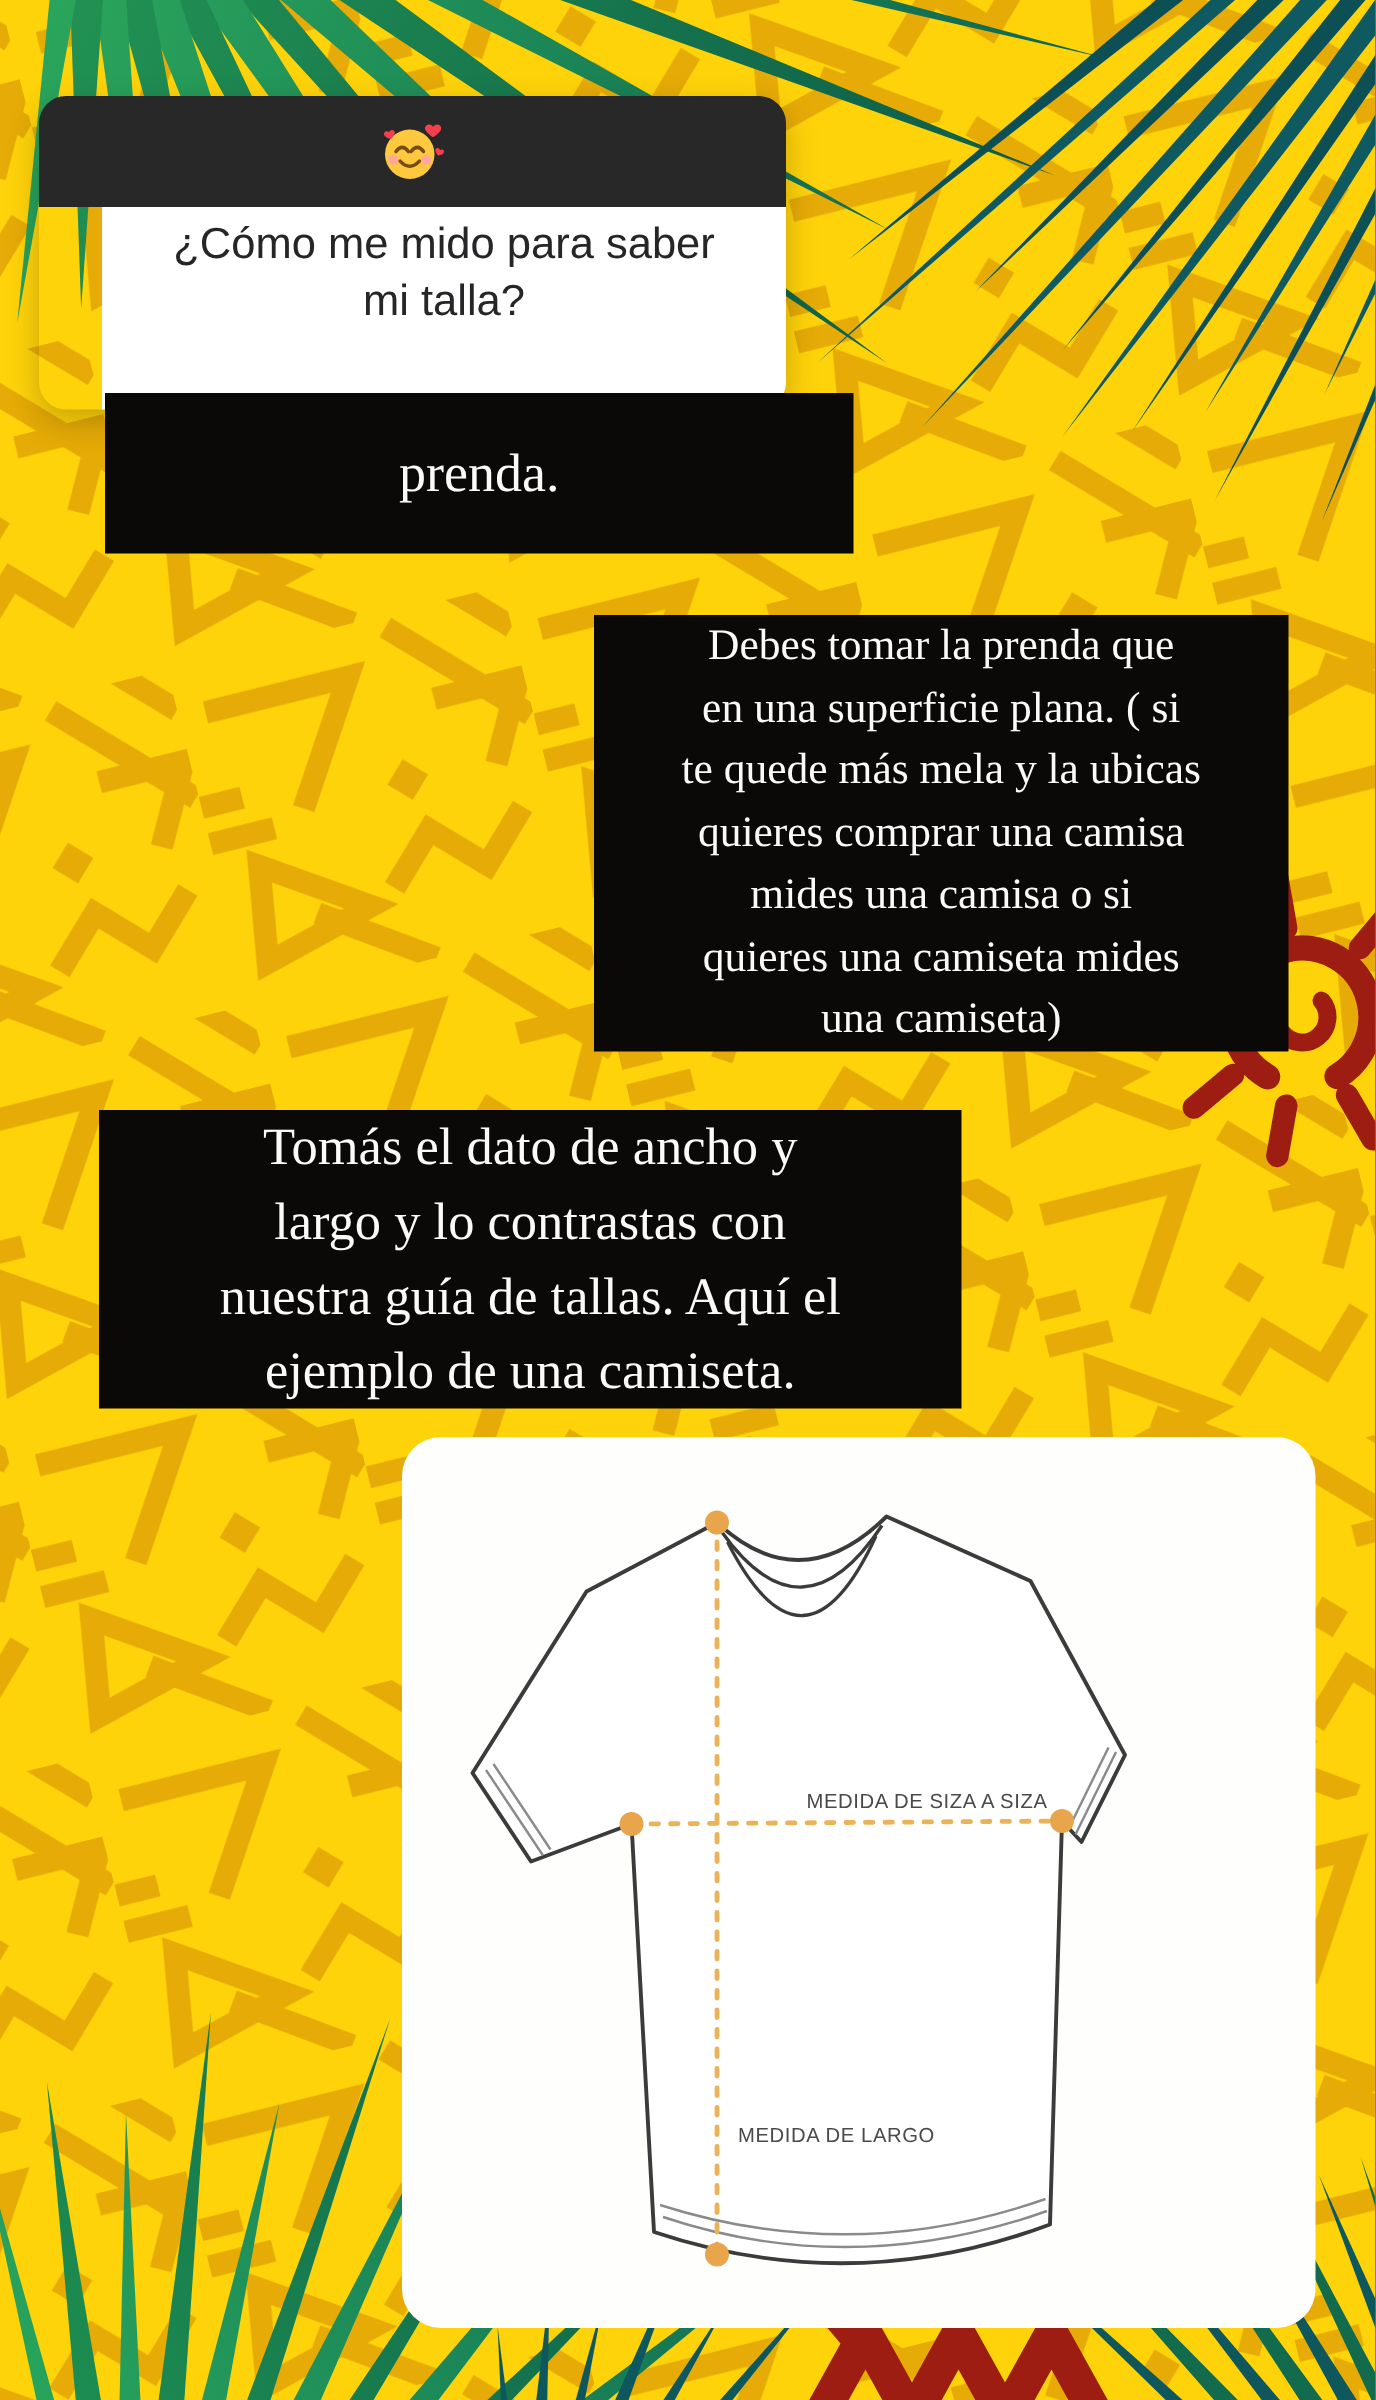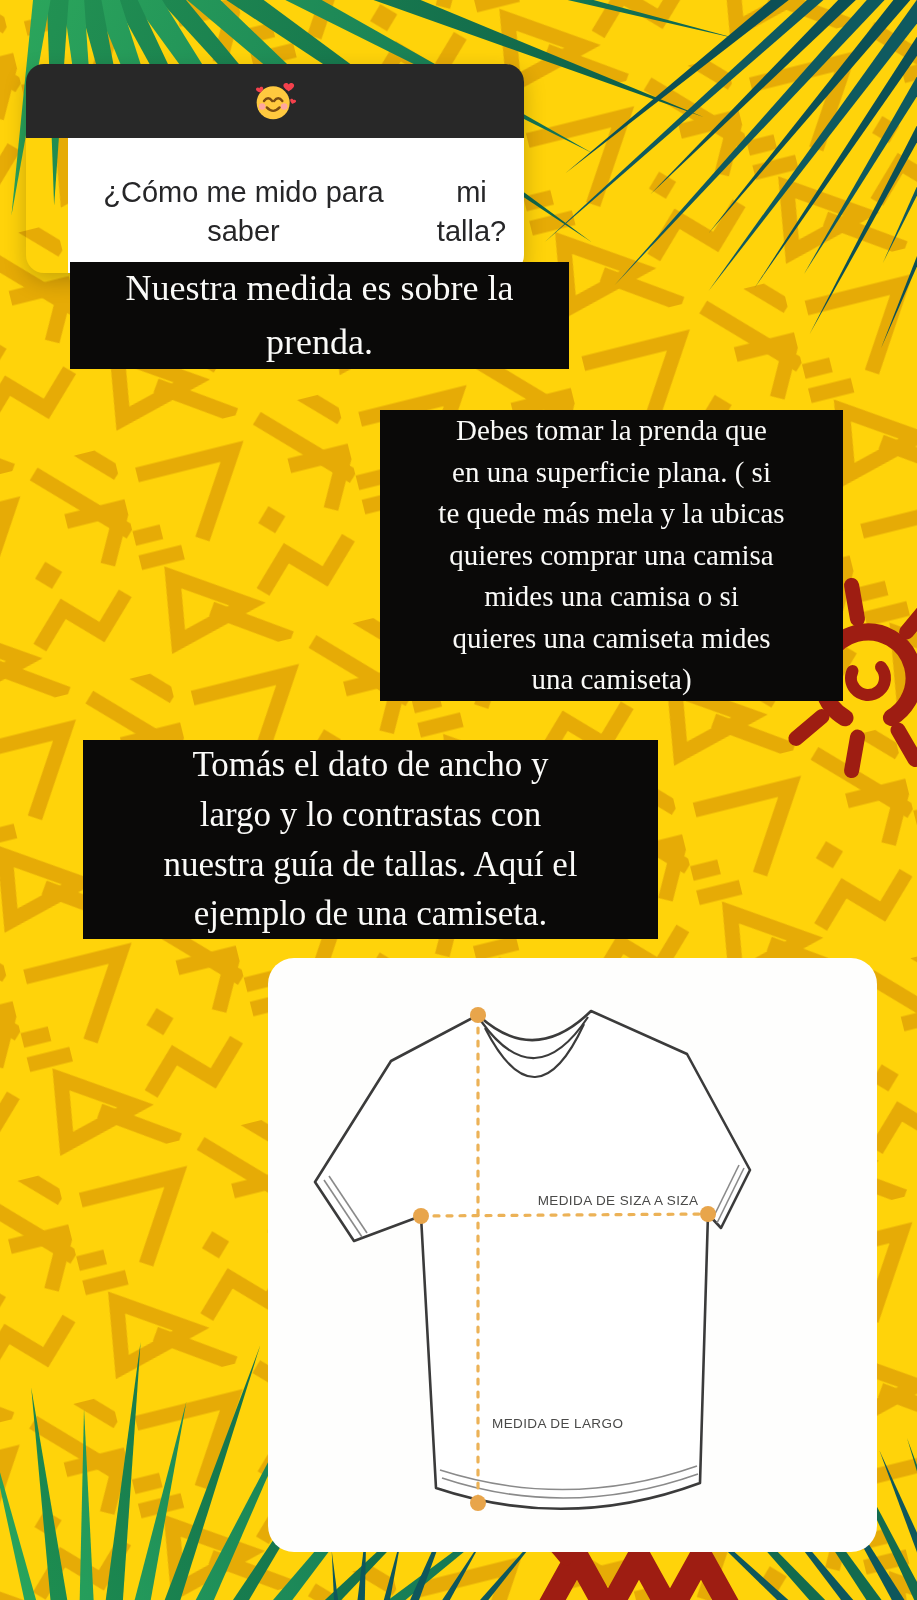--- a/index.html
+++ b/index.html
@@ -3,30 +3,30 @@
 <meta charset="utf-8">
 <style>
   html,body{margin:0;padding:0;background:#222;}
   .canvas{position:relative;width:917px;height:1600px;overflow:hidden;background:#FFD30A;
           font-family:"Liberation Sans",sans-serif;}
   .layer{position:absolute;inset:0;}
   
   .sticker{position:absolute;left:26px;top:64px;width:498px;height:209px;z-index:2;
            border-radius:18px;box-shadow:0 8px 22px rgba(0,0,0,.22);overflow:hidden;}
   .sticker-header{height:74px;background:#282828;display:flex;align-items:center;justify-content:center;}
-  .sticker-body{height:135px;background:#FFFFFF;display:flex;flex-direction:row;
-                align-items:center;justify-content:center;padding-top:6px;margin-left:42px;}
+  .sticker-body{height:135px;background:#FFFFFF;display:flex;flex-direction:column;
+                align-items:center;padding-top:6px;margin-left:42px;}
   .q-line{font-size:29px;font-weight:500;color:#262628;line-height:1.32;text-align:center;}
   
   .blk{position:absolute;background:#0A0908;color:#FAFAF8;z-index:3;
        display:flex;flex-direction:column;align-items:center;justify-content:center;
        font-family:"Liberation Serif","DejaVu Serif",serif;text-align:center;}
   .blk1{left:70px;top:262px;width:499px;height:107px;font-size:36px;line-height:1.48;}
-  .blk2{left:380px;top:410px;width:463px;height:291px;font-size:29px;line-height:1.43;}
-  .blk3{left:83px;top:740px;width:575px;height:199px;font-size:35px;line-height:1.42;}
+  .blk2{left:396px;top:410px;width:463px;height:291px;font-size:29px;line-height:1.43;}
+  .blk3{left:66px;top:740px;width:575px;height:199px;font-size:35px;line-height:1.42;}
   
   .card{position:absolute;left:268px;top:958px;width:589px;height:594px;background:#FEFEFD;
         border-radius:26px;z-index:2;padding-left:20px;}
   .diag-label{font-family:"Liberation Sans",sans-serif;font-size:13.5px;fill:#4A4A49;letter-spacing:.4px;}
 </style>
 </head>
 <body>
 
 <div class="canvas">
 
@@ -174,21 +174,20 @@
         <use href="#hrt" transform="translate(44,23) scale(0.7) rotate(18)"></use>
       </svg>
     </div>
     <div class="sticker-body">
       <div class="q-line">¿Cómo me mido para saber</div>
       <div class="q-line">mi talla?</div>
     </div>
   </div>
 
   <div class="blk blk1">
-    <div>Nuestra medida es sobre la</div>
     <div>prenda.</div>
   </div>
 
   <div class="blk blk2">
     <div>Debes tomar la prenda que</div>
     <div>en una superficie plana. ( si</div>
     <div>te quede más mela y la ubicas</div>
     <div>quieres comprar una camisa</div>
     <div>mides una camisa o si</div>
     <div>quieres una camiseta mides</div>

